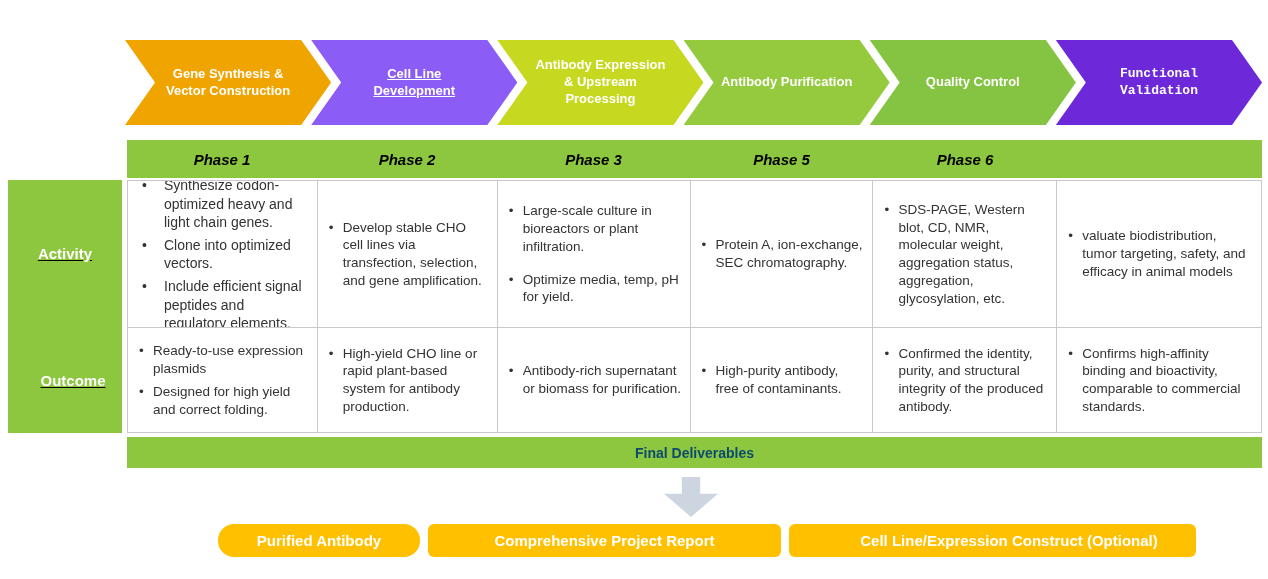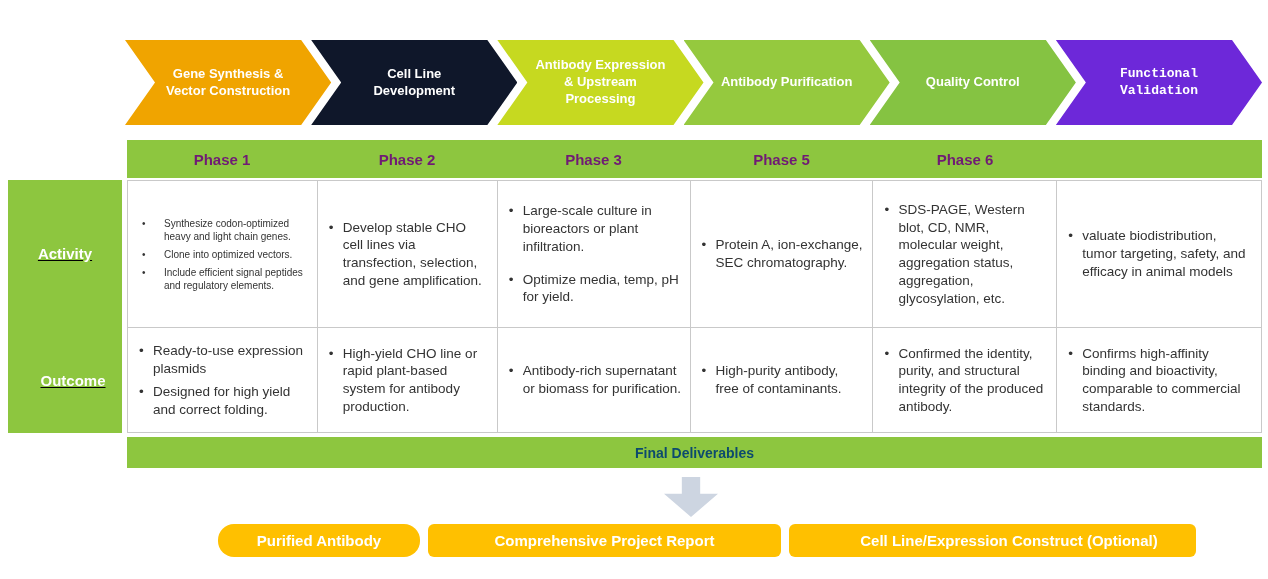--- a/index.html
+++ b/index.html
@@ -18,21 +18,21 @@
     padding:0 36px;box-sizing:border-box;
   }
   .chevron:last-child{margin-right:0;}
   
   .phase-bar{
     position:absolute;left:127px;top:140px;width:1135px;height:38px;
     display:grid;grid-template-columns:190fr 180fr 193fr 183fr 184fr 205fr;
   }
   .phase-bar .ph{
     display:flex;align-items:center;justify-content:center;
-    color:#701a75;font-weight:bold;font-size:15px;
+    color:#000000;font-weight:bold;font-size:15px;font-style:italic;
   }
   
   .sidebar{position:absolute;left:8px;top:180px;width:114px;height:253px;display:flex;flex-direction:column;text-decoration:underline;}
   .sidebar .rl{
     display:flex;align-items:center;justify-content:center;
     color:#fff;font-weight:bold;font-size:15px;
   }
   .sidebar .rl.activity{height:147px;}
   .sidebar .rl.outcome{flex:1;padding-left:16px;}
   
@@ -43,21 +43,21 @@
   }
   .cell{
     background:#fff;color:#333333;font-size:13.5px;line-height:1.32;
     display:flex;flex-direction:column;justify-content:center;
     padding:6px 8px 6px 8px;box-sizing:border-box;overflow:hidden;
   }
   .cell ul{list-style:none;margin:0;padding:0;}
   .cell li{position:relative;padding-left:17px;}
   .cell li + li{margin-top:5px;}
   .cell li::before{content:"•";position:absolute;left:3px;}
-  .cell.small{font-size:10px;line-height:1.3;}
+  .cell.small{font-size:14px;line-height:1.3;}
   .cell.small li{padding-left:28px;}
   .cell.small li::before{left:6px;}
   .cell.gapped li + li{margin-top:15px;}
   
   .final-bar{
     position:absolute;left:127px;top:437px;width:1135px;height:31px;
     display:flex;align-items:center;justify-content:center;
     color:#0c4a6e;font-weight:bold;font-size:14px;
   }
   
@@ -75,21 +75,21 @@
   .dbox.b2{width:353px;}
   .dbox.b3{width:407px;}
 </style>
 </head>
 <body>
 
 <div class="chevrons">
   <div class="chevron" style="background: rgb(240, 164, 0);">
       <span>Gene Synthesis &amp; Vector Construction</span>
     </div>
-  <div class="chevron" style="background: #0f172a;">
+  <div class="chevron" style="background: #8b5cf6; text-decoration: underline;">
       <span>Cell Line Development</span>
     </div>
   <div class="chevron" style="background: rgb(198, 217, 32);">
       <span>Antibody Expression &amp; Upstream Processing</span>
     </div>
   <div class="chevron" style="background: rgb(149, 201, 62);">
       <span>Antibody Purification</span>
     </div>
   <div class="chevron" style="background: rgb(133, 195, 66);">
       <span>Quality Control</span>

